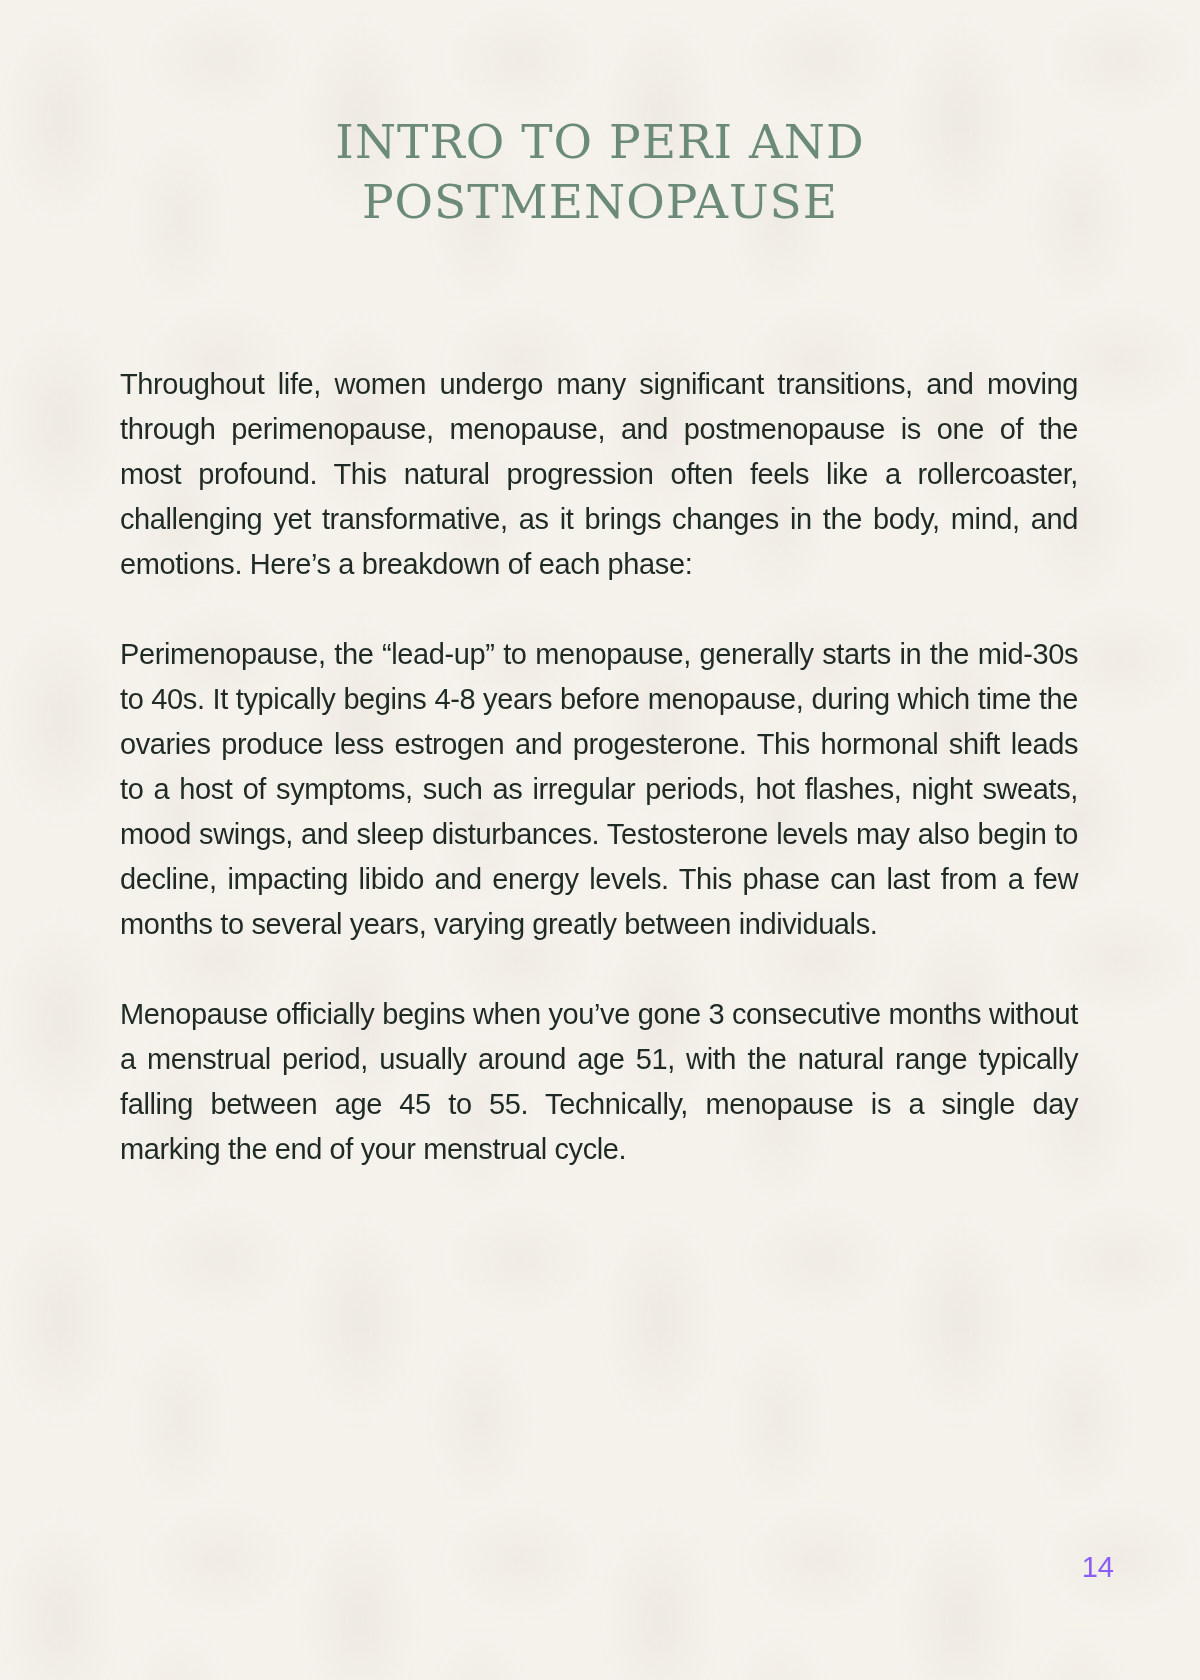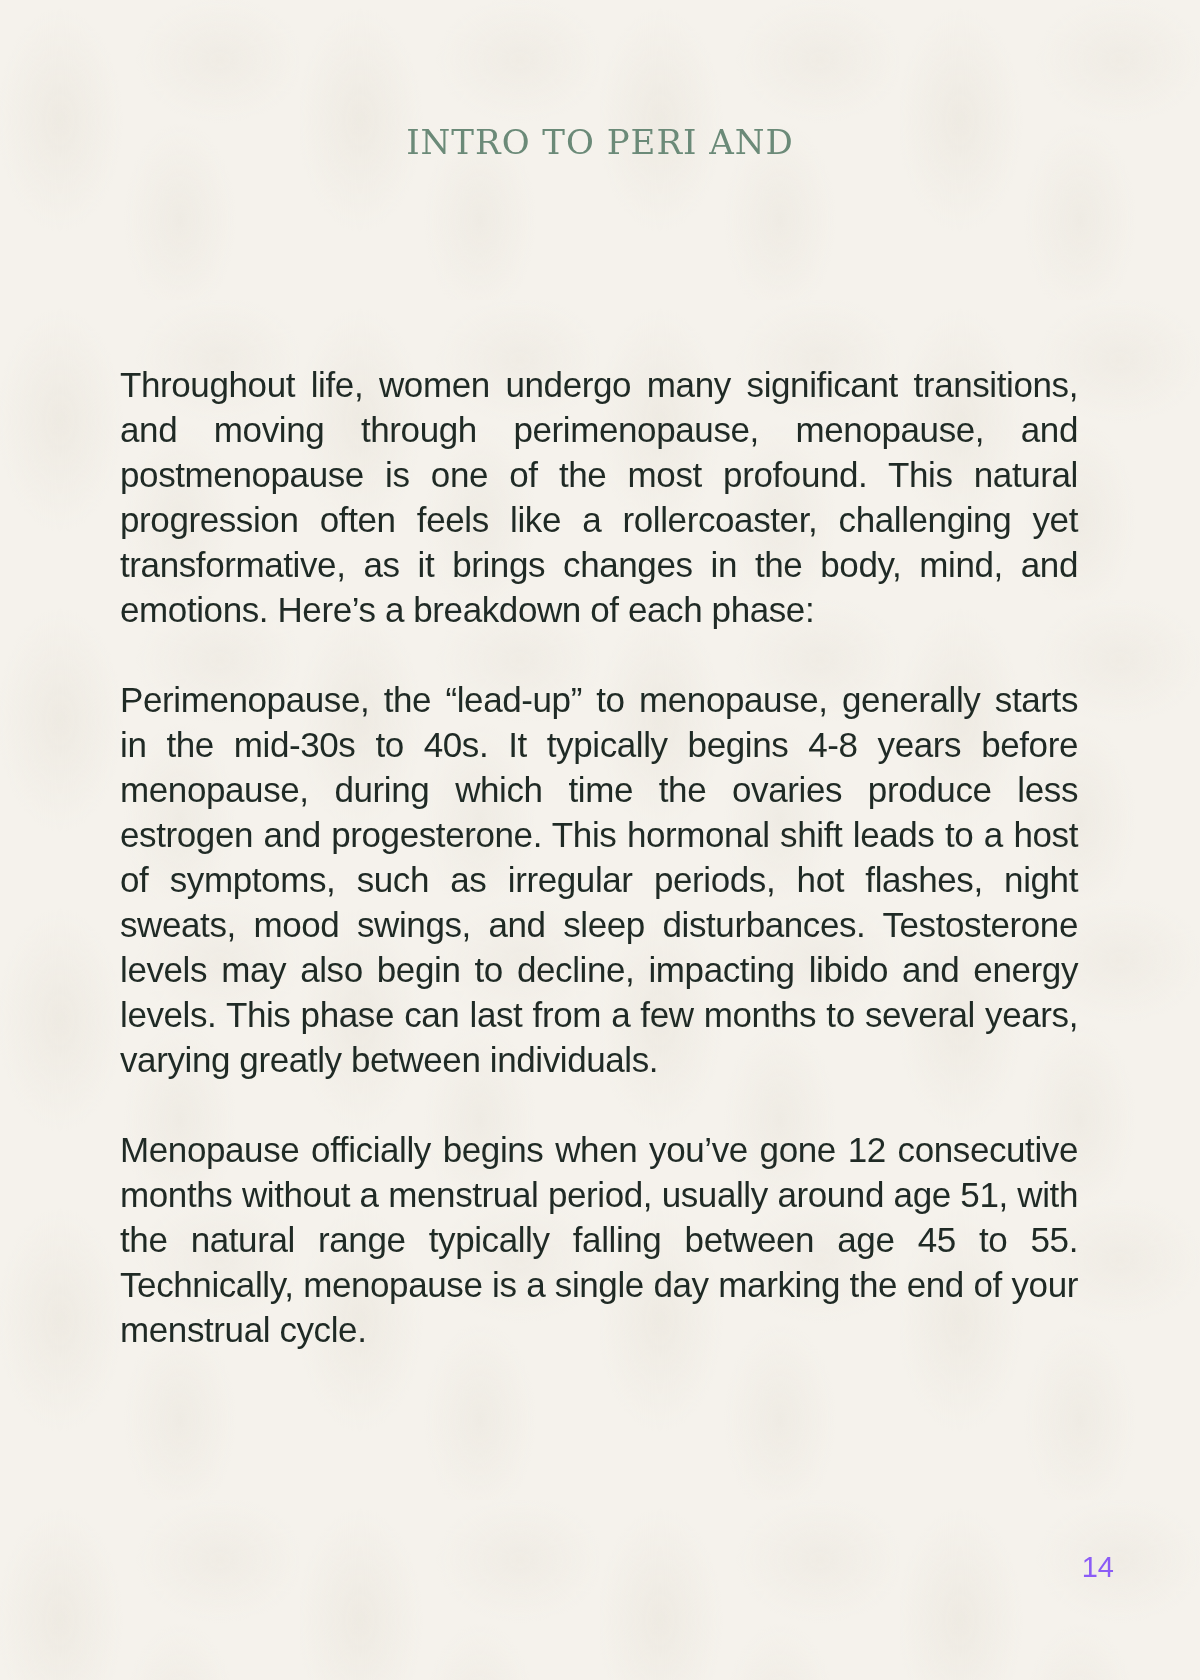--- a/index.html
+++ b/index.html
@@ -28,21 +28,21 @@
       position: absolute;
       top: 112px;
       left: 0;
       width: 1200px;
       text-align: center;
     }
     .page-title {
       margin: 0;
       font-family: "DejaVu Serif", "Liberation Serif", serif;
       font-weight: 200;
-      font-size: 34px;
+      font-size: 47px;
       line-height: 60px;
       letter-spacing: 1px;
       color: #6b8a78;
     }
     .section-heading {
       position: absolute;
       top: 270px;
       left: 120px;
       margin: 0;
       font-family: "Liberation Sans", sans-serif;
@@ -53,21 +53,21 @@
       letter-spacing: 0.2px;
     }
     .body {
       position: absolute;
       top: 362px;
       left: 120px;
       width: 958px;
     }
     .para {
       margin: 0 0 45px 0;
-      font-size: 35px;
+      font-size: 29px;
       line-height: 45px;
       text-align: justify;
       color: #1f2a25;
       letter-spacing: -0.4px;
     }
     .para strong {
       font-weight: 400;
     }
     .page-number {
       position: absolute;
@@ -79,31 +79,32 @@
     }
   </style>
 </head>
 <body>
 
 <div class="page">
 
   <div class="title-block">
     <h1 class="page-title">
       <span>INTRO TO PERI AND</span><br>
+      <span>POSTMENOPAUSE</span>
     </h1>
   </div>
 
 
   <div class="body">
     <p class="para">
       <span>Throughout life, women undergo many significant transitions, and moving through perimenopause, menopause, and postmenopause is one of the most profound. This natural progression often feels like a rollercoaster, challenging yet transformative, as it brings changes in the body, mind, and emotions. Here’s a breakdown of each phase:</span>
     </p>
     <p class="para">
       <strong>Perimenopause,</strong><span> the “lead-up” to menopause, generally starts in the mid-30s to 40s. It typically begins 4-8 years before menopause, during which time the ovaries produce less estrogen and progesterone. This hormonal shift leads to a host of symptoms, such as irregular periods, hot flashes, night sweats, mood swings, and sleep disturbances. Testosterone levels may also begin to decline, impacting libido and energy levels. This phase can last from a few months to several years, varying greatly between individuals.</span>
     </p>
     <p class="para">
-      <strong>Menopause</strong><span> officially begins when you’ve gone 12 consecutive months without a menstrual period, usually around age 51, with the natural range typically falling between age 45 to 55. Technically, menopause is a single day marking the end of your menstrual cycle.</span>
+      <strong>Menopause</strong><span> officially begins when you’ve gone 3 consecutive months without a menstrual period, usually around age 51, with the natural range typically falling between age 45 to 55. Technically, menopause is a single day marking the end of your menstrual cycle.</span>
     </p>
   </div>
 
   <div class="page-number">14</div>
 
 </div>
 
 </body></html>

